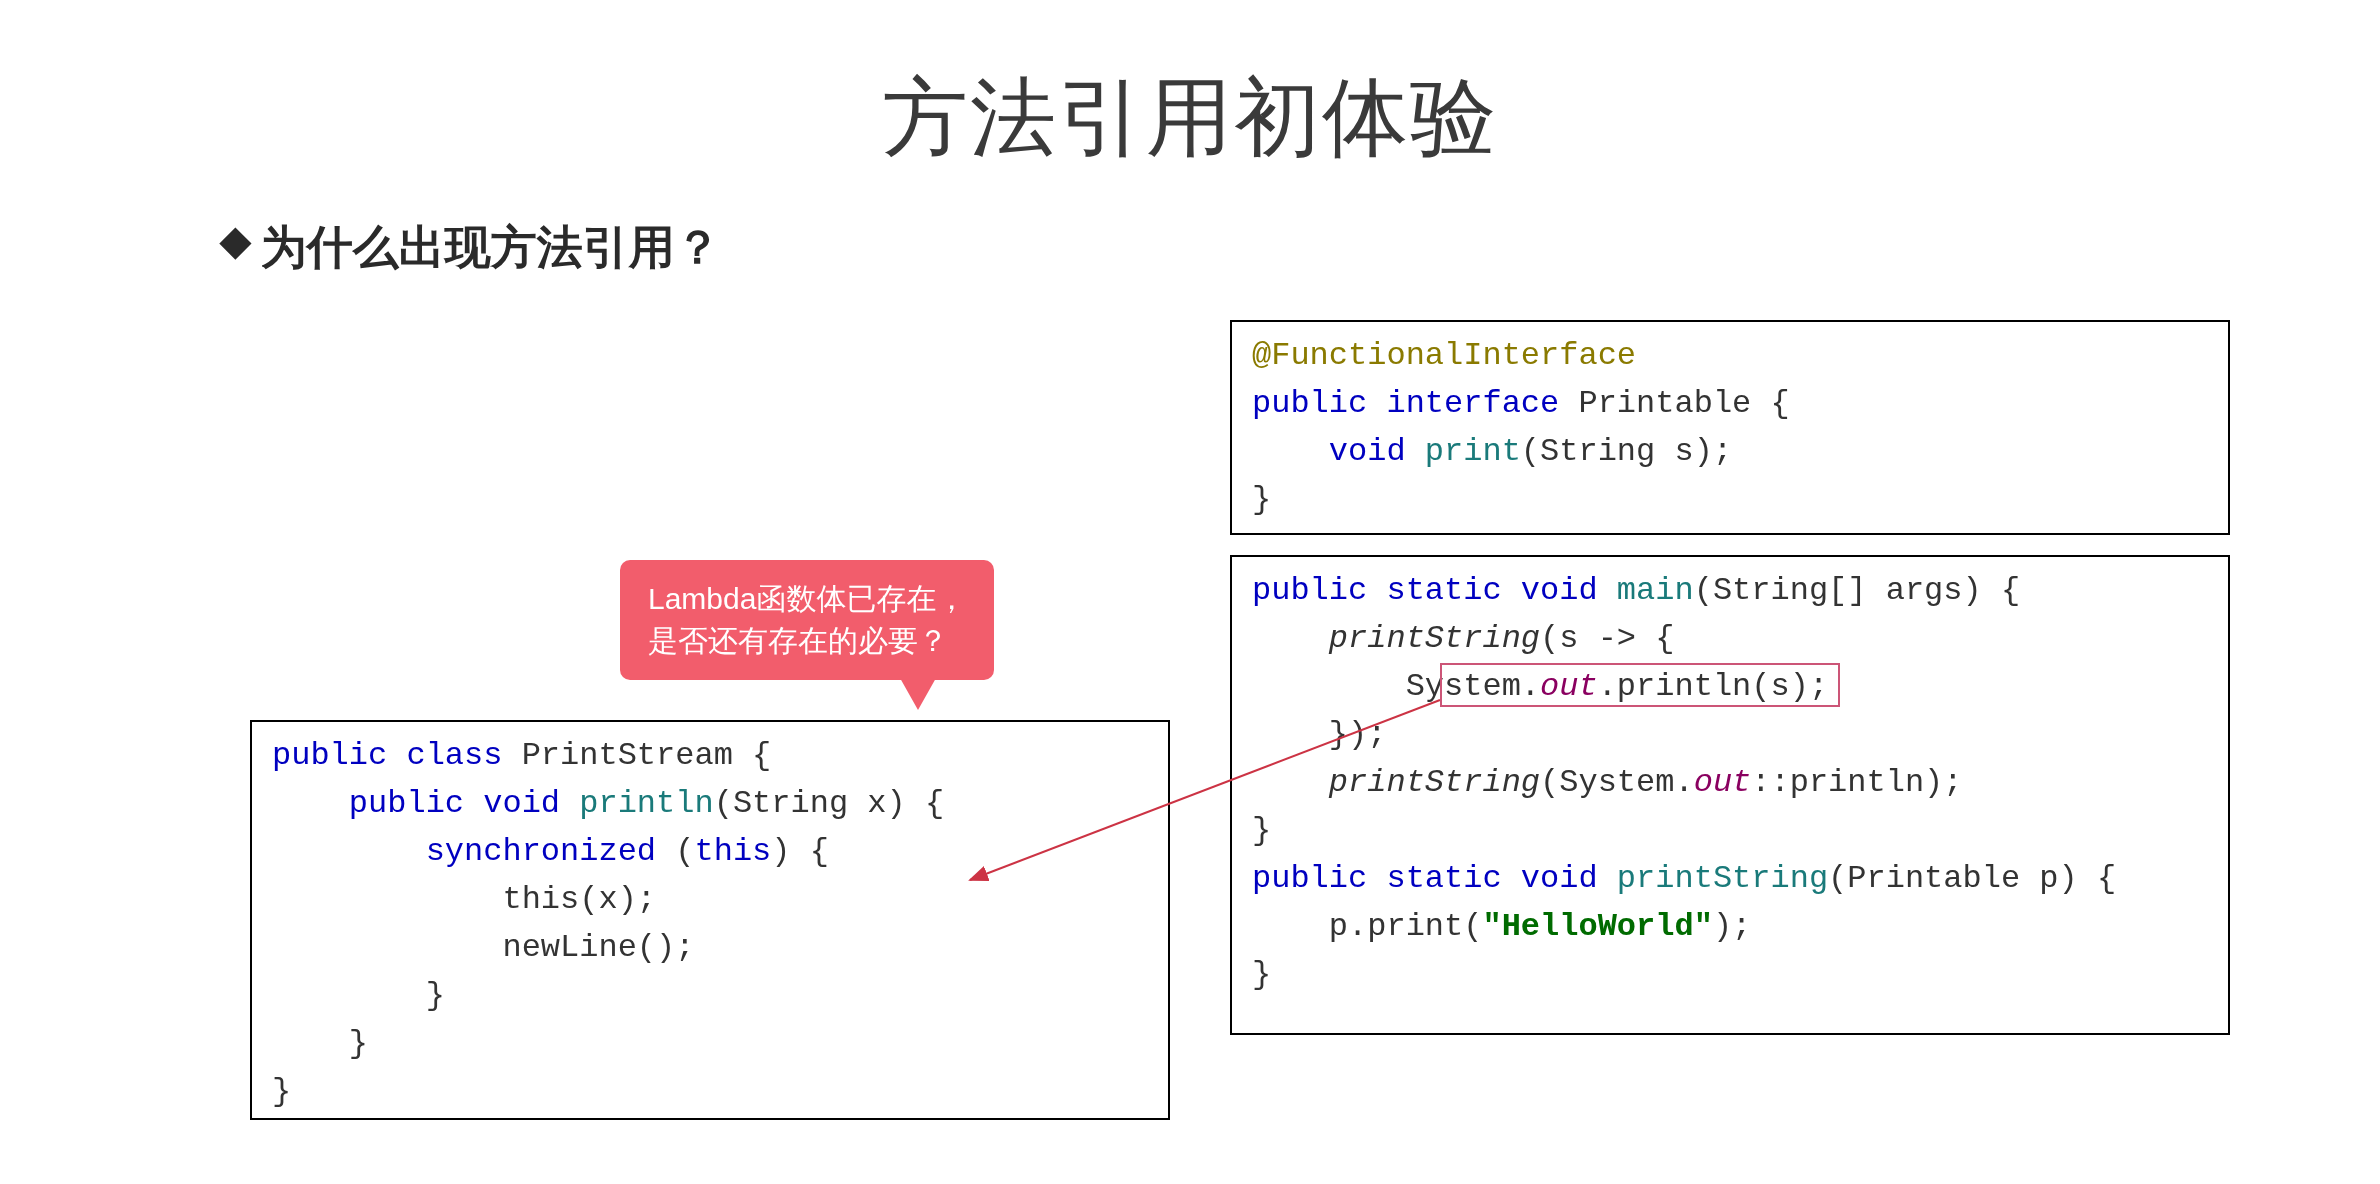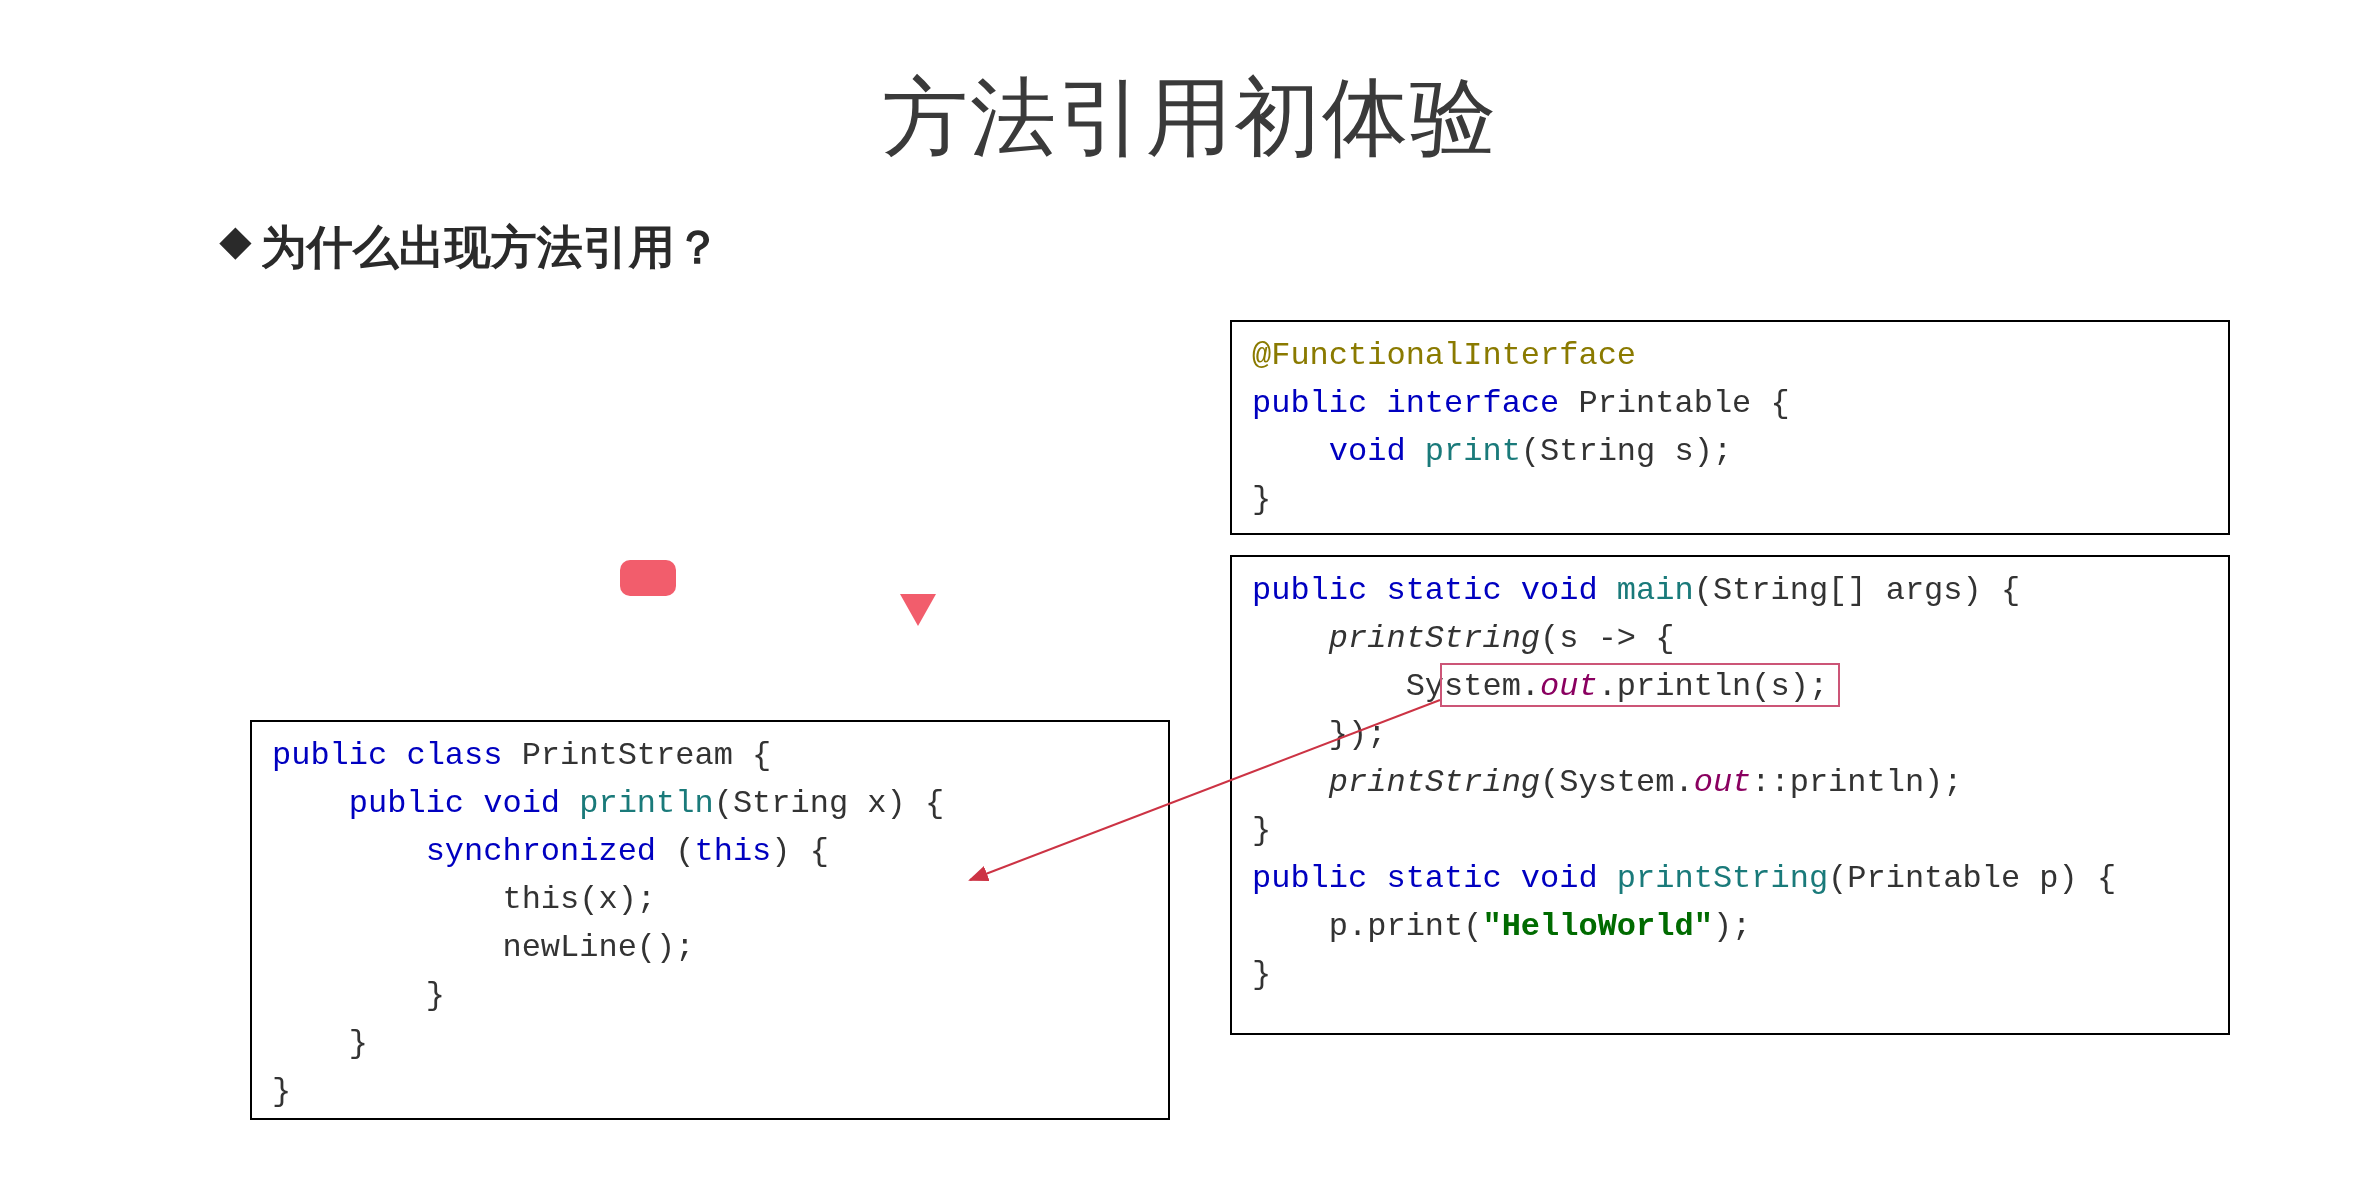--- a/index.html
+++ b/index.html
@@ -127,20 +127,22 @@
 <div class="slide">
 
   <h1 class="title">方法引用初体验</h1>
 
   <div class="heading">
     <span>为什么出现方法引用？</span>
   </div>
 
 
   <div class="callout">
+    <div>Lambda函数体已存在，</div>
+    <div>是否还有存在的必要？</div>
   </div>
 
   <div class="code-box code-left"><span class="kw">public</span> <span class="kw">class</span> <span>PrintStream {</span>
     <span class="kw">public</span> <span class="kw">void</span> <span class="method2">println</span><span>(String x) {</span>
         <span class="kw">synchronized</span><span> (</span><span class="kw">this</span><span>) {</span>
 <span>            this(x);</span>
 <span>            newLine();</span>
 <span>        }</span>
 <span>    }</span>
 <span>}</span></div>

